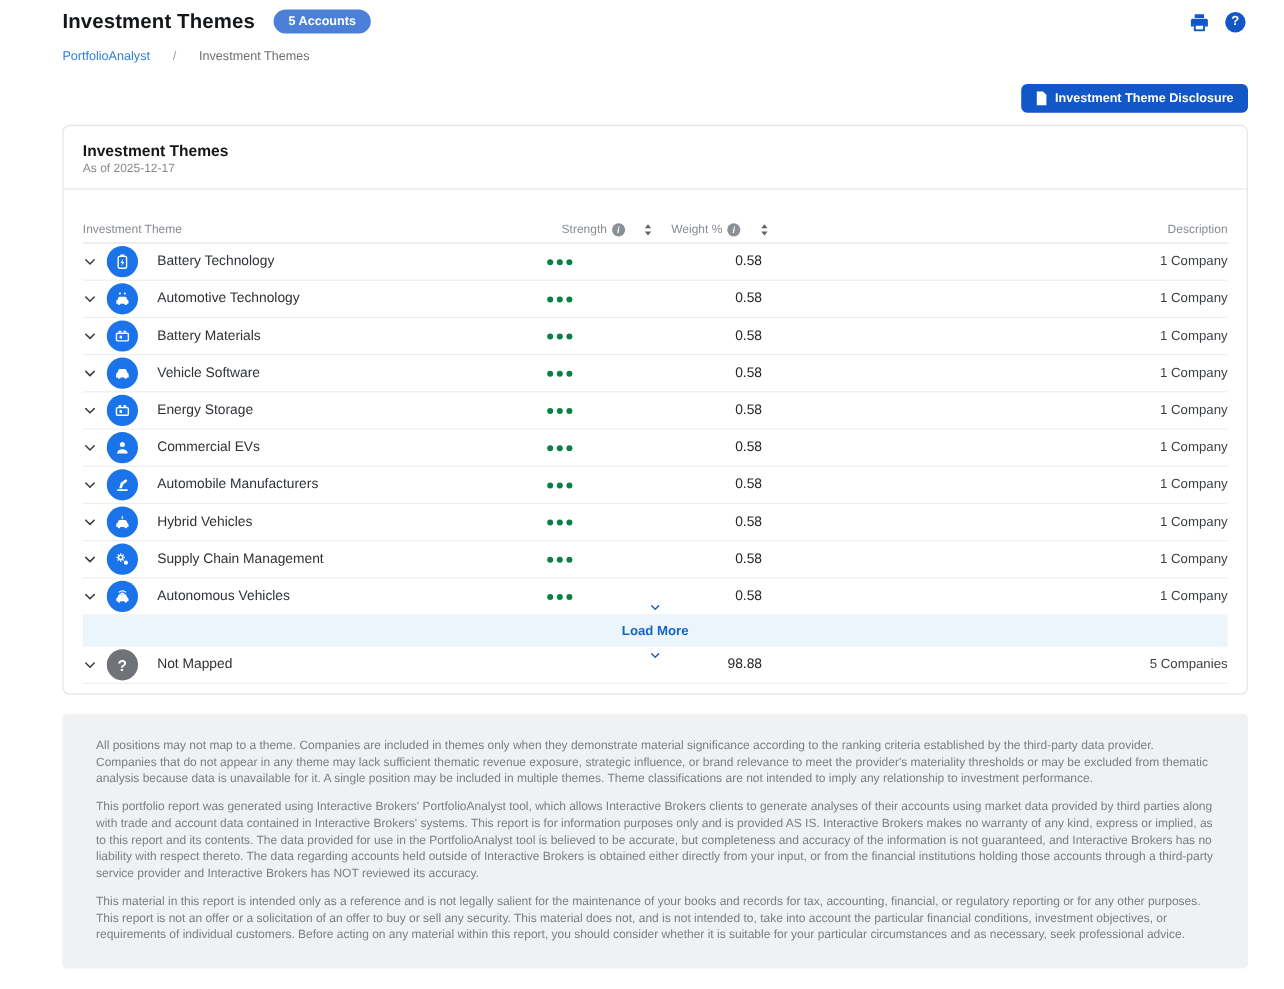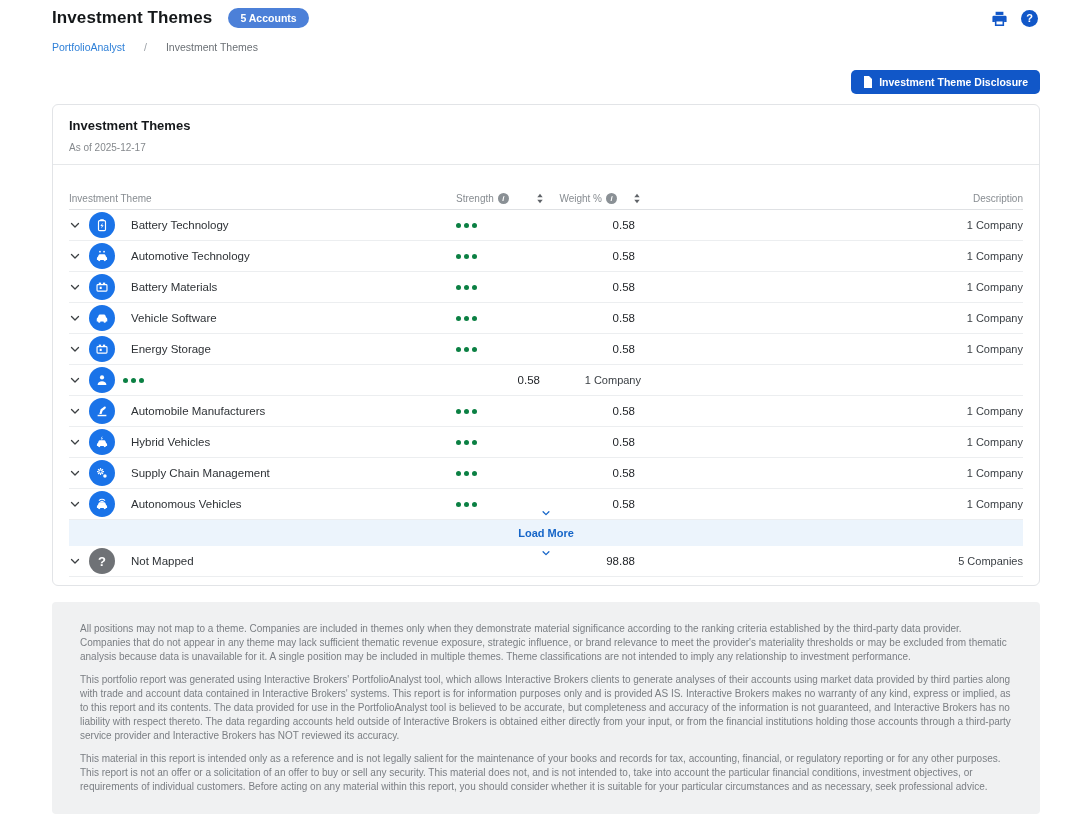--- a/index.html
+++ b/index.html
@@ -27,27 +27,27 @@
   
   .disclosure-row { display:flex; justify-content:flex-end; margin-top:17px; }
   .disclosure-btn { background:var(--accent-blue); color:#fff; border:none; border-radius:5px;
     font-family:inherit; font-size:10.5px; font-weight:700; padding:6px 12px;
     display:flex; align-items:center; gap:6px; cursor:pointer; }
 
   
   .card { margin-top:10px; border:1px solid #e2e4e7; border-radius:6px; background:#fff; }
   .card-head { padding:13px 16px 11px; border-bottom:1px solid #e6e8ea; }
   .card-title { font-size:13px; font-weight:700; color:#15181b; }
-  .as-of { font-size:10px; color:#85898d; margin-top:9px; }
+  .as-of { font-size:10px; color:#85898d; margin-top:2px; }
 
   .table { padding:0 16px 8px; margin-top:22px; }
   .grid { display:grid; grid-template-columns:20px 34px 333px 90px 95px 1fr; align-items:center; }
   .t-head { height:23px; border-bottom:1px solid #dfe1e4; color:#878c91; font-size:10px; }
   .th-theme { grid-column:1 / 4; }
-  .th-strength { grid-column:4 / 5; display:flex; align-items:center; justify-content:space-between; padding-right:2px; }
+  .th-strength { grid-column:4 / 5; display:flex; align-items:center; justify-content:space-between; padding-right:2px;margin-left:12px; }
   .th-weight { grid-column:5 / 6; display:flex; align-items:center; justify-content:flex-end; gap:16px; }
   .th-desc { grid-column:6 / 7; text-align:right; }
   .th-label-group { display:flex; align-items:center; gap:4px; }
   .info-dot { width:11px; height:11px; border-radius:50%; background:#8a9095; color:#fff;
     font-size:7.5px; font-weight:700; font-style:italic; display:inline-flex;
     align-items:center; justify-content:center; cursor:pointer; }
   .sort-btn { display:flex; cursor:pointer; }
 
   .t-row { height:31px; border-bottom:1px solid #eceef0; cursor:pointer; }
   .chev { display:flex; align-items:center; }
@@ -265,20 +265,21 @@
       <svg width="12" height="12" viewBox="0 0 24 24" fill="none" stroke="#3c4043" stroke-width="2.6" stroke-linecap="round" stroke-linejoin="round">
                 <polyline points="5 9 12 16 19 9"></polyline>
               </svg>
     </span>
     <span class="theme-icon">
               <svg width="14" height="14" viewBox="0 0 24 24" fill="#fff">
                 <circle cx="12" cy="7.6" r="3.6"></circle>
                 <path d="M4.5 20.5c0-4 3.4-6.2 7.5-6.2s7.5 2.2 7.5 6.2z"></path>
               </svg>
             </span>
+    <span class="theme-name">Commercial EVs</span>
     <span class="strength-cell">
               <span class="dot"></span>
               <span class="dot"></span>
               <span class="dot"></span>
             </span>
     <span class="weight-cell">0.58</span>
     <span class="desc-cell">1 Company</span>
   </div>
 
   <div class="grid t-row">

